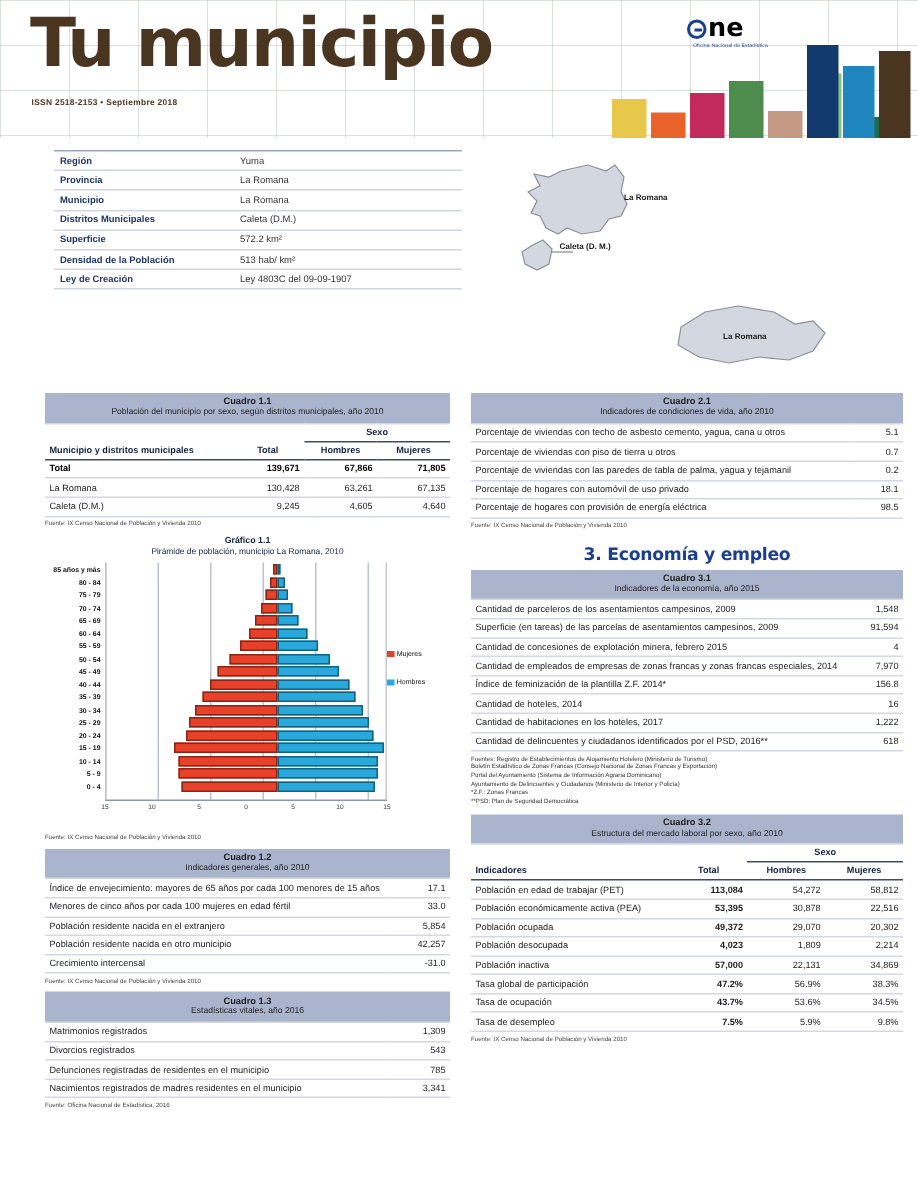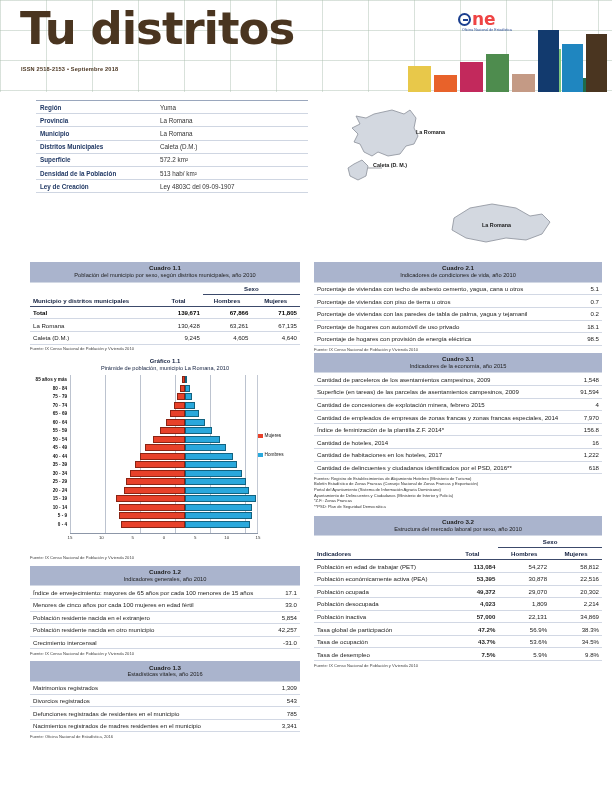--- a/index.html
+++ b/index.html
@@ -64,21 +64,21 @@
     display:inline-block;
     position:relative;
     margin-right:1px;
   }
   .one-logo .circ::after{
     content:""; position:absolute; left:3px; top:4.5px;
     width:5px; height:2px; background:#1b3f8f;
   }
   .one-logo .ne {
     font-family:"DejaVu Sans", sans-serif;
-    font-weight:bold; font-size:17px; color:#ef4444;
+    font-weight:bold; font-size:17px; color:#000000;
     line-height:1;
   }
   .one-logo-sub {
     position:absolute; right:100px; top:28px;
     font-size:3.4px; color:#1b3f8f; letter-spacing:0.1px;
     width:56px; text-align:right;
   }
   .bars { position:absolute; right:0; bottom:0; height:62px; width:212px; }
   .bars .bar { position:absolute; bottom:0; }
 
@@ -183,21 +183,21 @@
   .lg-f { background:#e8412a; }
   .lg-m { background:#29a8dc; }
   .chart-frame { position:absolute; left:40px; right:42px; top:0; bottom:14px; border:0.6px solid #c3c9d4; border-top:none; border-bottom:none;}
 </style>
 </head>
 <body>
 
 <div class="header">
   <div class="header-grid"></div>
 
-  <div class="masthead">Tu distritos</div>
+  <div class="masthead">Tu municipio</div>
   <div class="issn">ISSN 2518-2153 • Septiembre 2018</div>
 
   <div class="one-logo">
     <span class="circ"></span>
     <span class="ne">ne</span>
   </div>
   <div class="one-logo-sub">Oficina Nacional de Estadística</div>
 
   <div class="bars">
     <div class="bar" style="left:8px;  width:23px; height:26px; background:#e8c84a;"></div>
@@ -591,20 +591,21 @@
           <td class="num">18.1</td>
         </tr>
         <tr>
           <td>Porcentaje de hogares con provisión de energía eléctrica</td>
           <td class="num">98.5</td>
         </tr>
       </tbody>
   </table>
   <p class="src">Fuente: IX Censo Nacional de Población y Vivienda 2010</p>
 
+  <h2 class="section-title sec3">3. Economía y empleo</h2>
 
   <table class="tbl">
     <colgroup>
         <col style="width:86%">
         <col style="width:14%">
       </colgroup>
     <thead>
         <tr>
           <td class="cap" colspan="2">
       <span class="c1">Cuadro 3.1</span>

